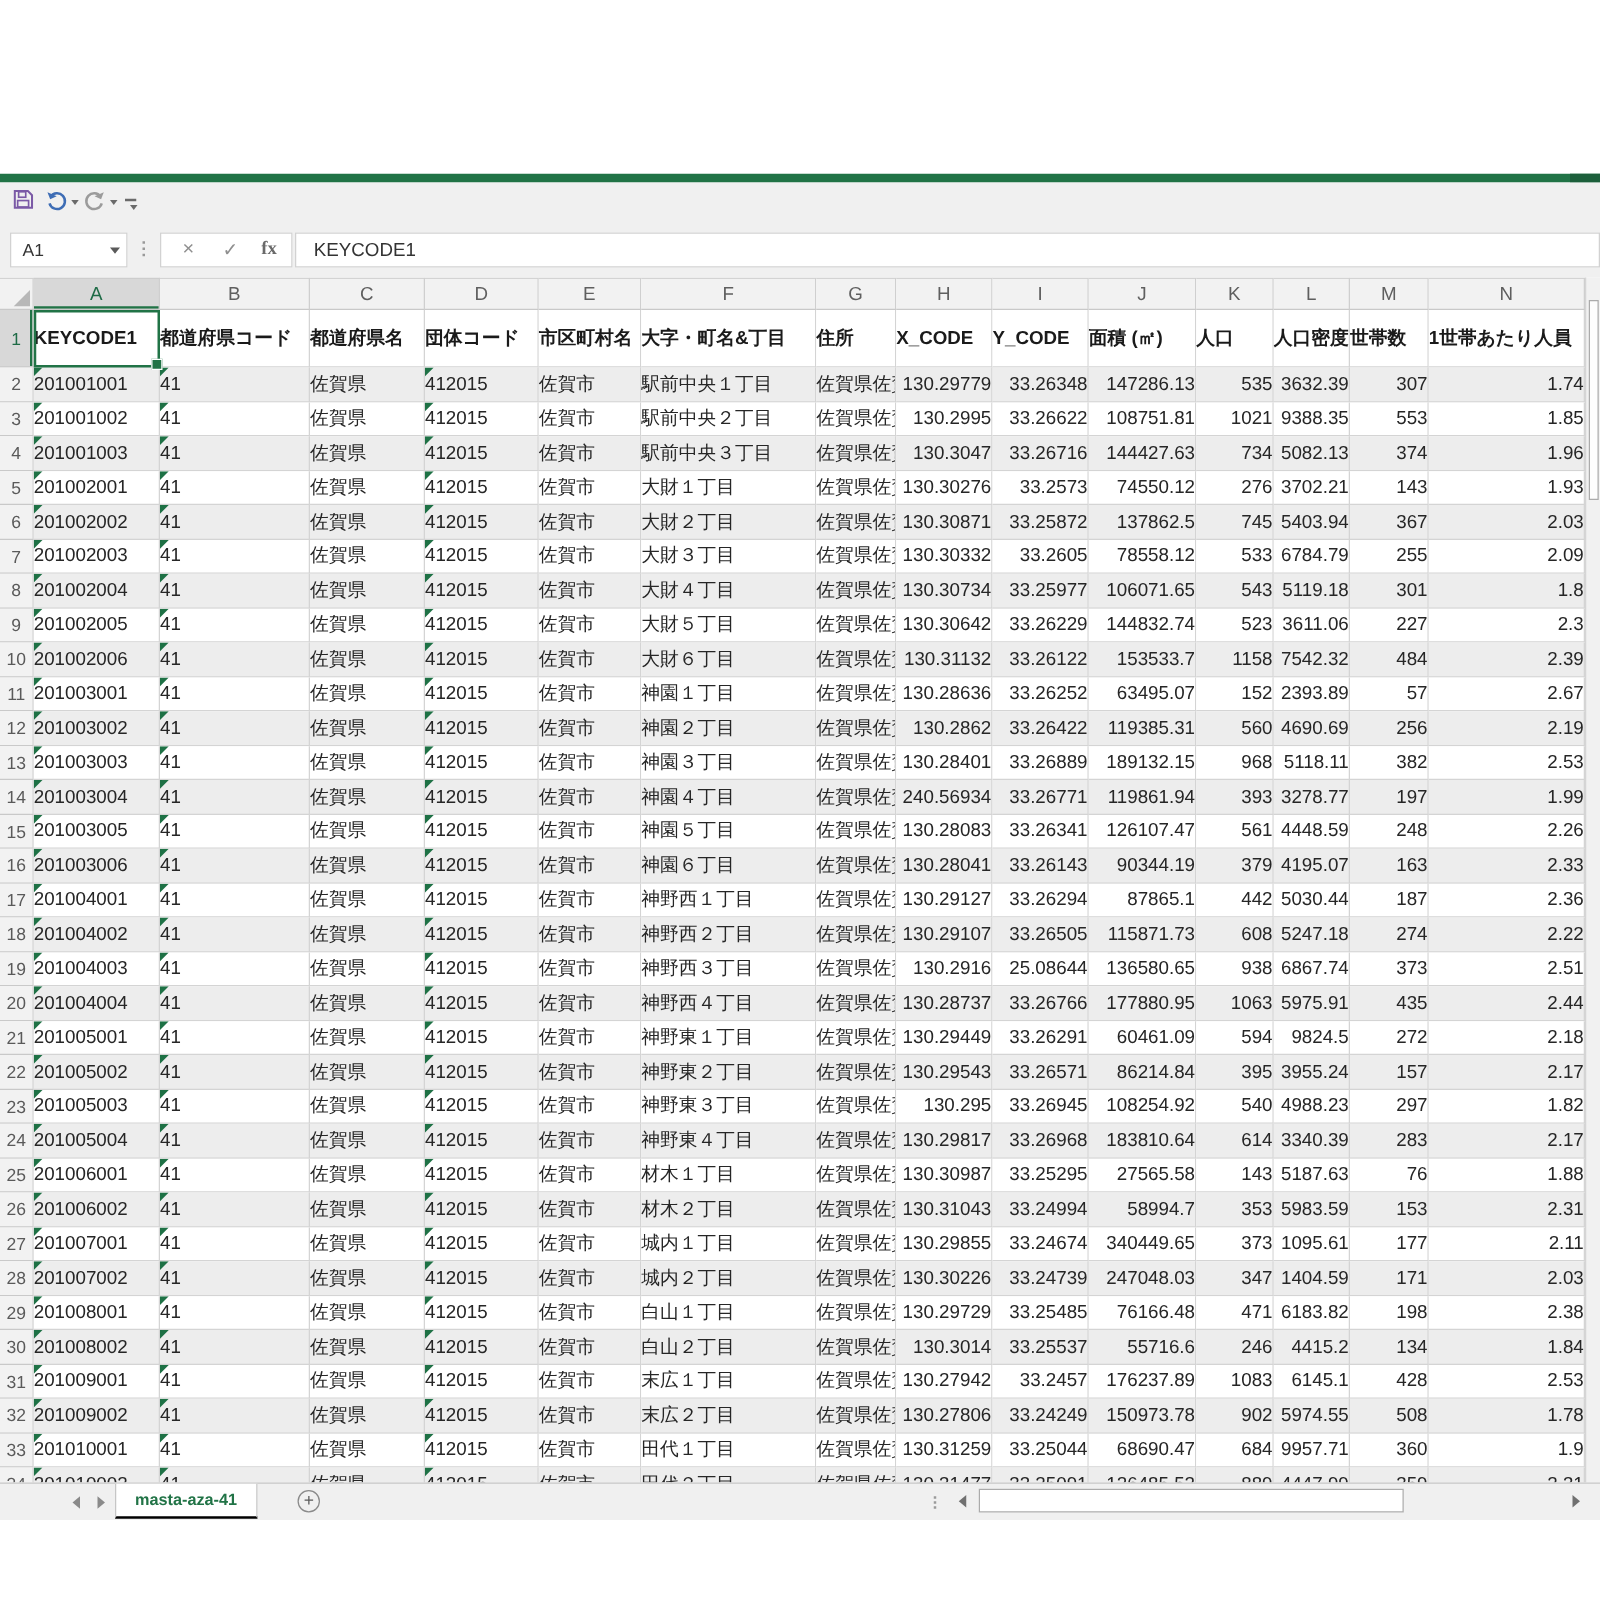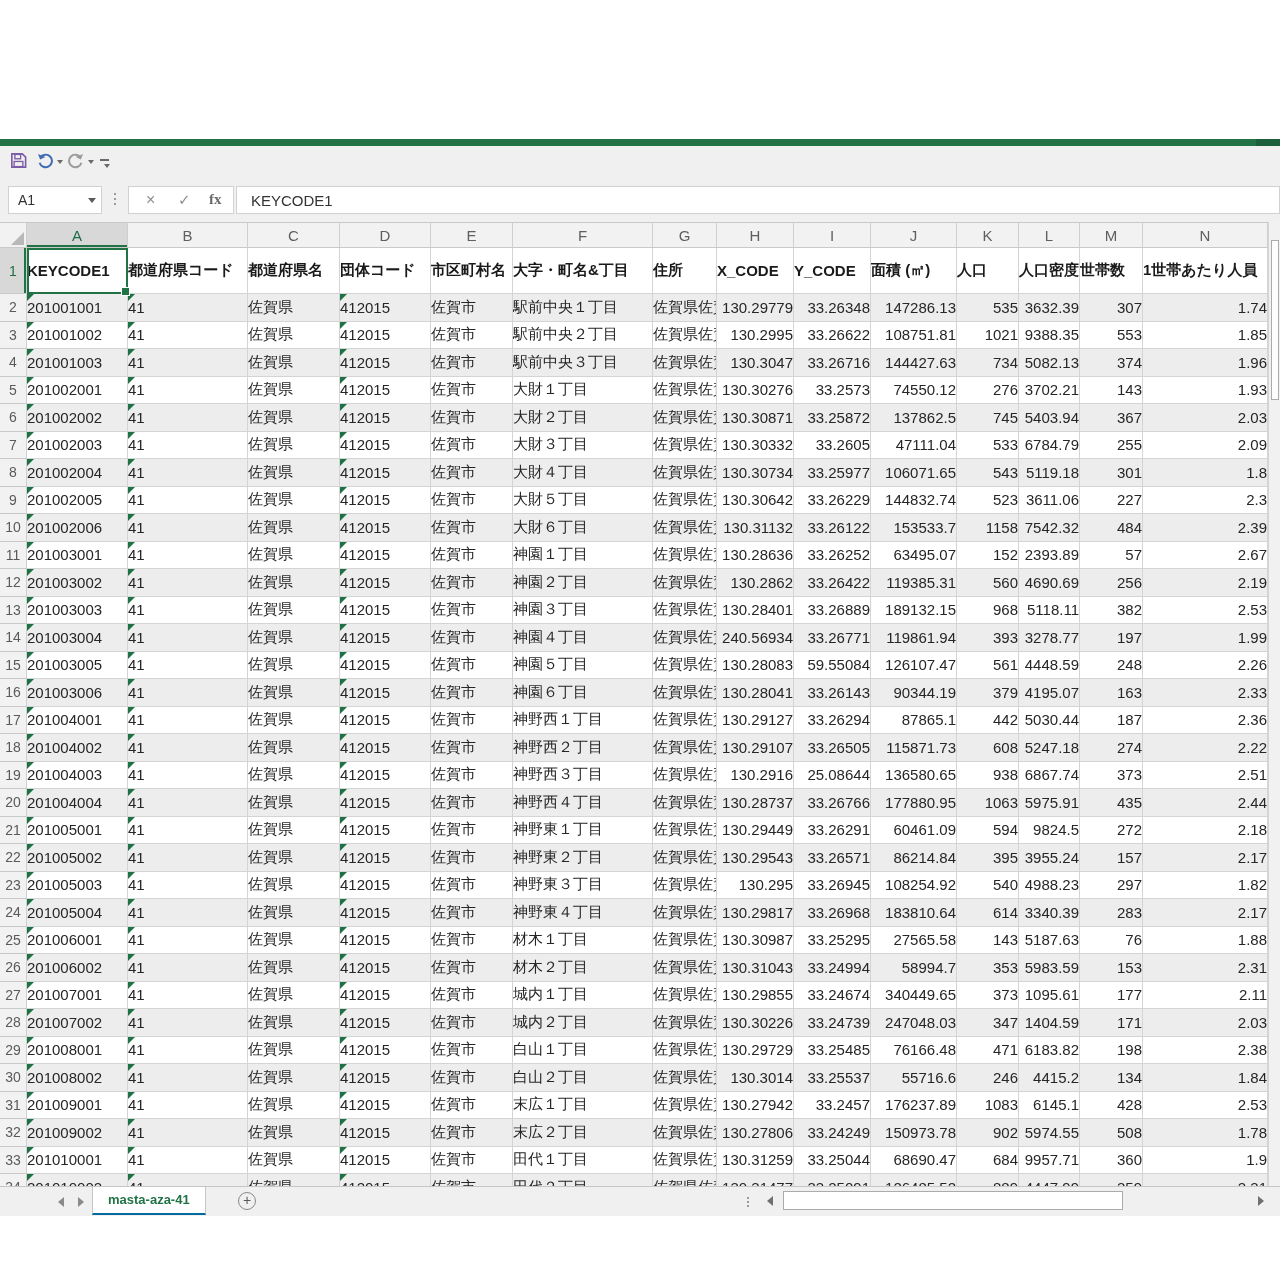--- a/index.html
+++ b/index.html
@@ -50,21 +50,21 @@
 
   
   .vs{position:absolute;left:1268px;top:186px;width:12px;height:964px;background:#F1F1F1;border-left:1px solid #D5D5D5;box-sizing:border-box;}
   .vs-thumb{position:absolute;left:2px;top:18px;width:8px;height:160px;background:#FDFDFD;border:1px solid #ABABAB;box-sizing:border-box;}
 
   
   .tabbar{position:absolute;left:0;top:1150px;width:1280px;height:30px;background:#F0F0F0;border-top:1px solid #C6C6C6;box-sizing:border-box;}
   .navtri{position:absolute;top:10px;width:0;height:0;}
   .navL{left:58px;border-top:5px solid transparent;border-bottom:5px solid transparent;border-right:6px solid #8a8a8a;}
   .navR{left:78px;border-top:5px solid transparent;border-bottom:5px solid transparent;border-left:6px solid #8a8a8a;}
-  .sheettab{position:absolute;left:92px;top:0;height:28px;line-height:26px;padding:0 15px;background:#fff;border-left:1px solid #C6C6C6;border-right:1px solid #C6C6C6;border-bottom:2px solid #0369a1;box-sizing:border-box;color:#217346;font-weight:700;font-size:13px;}
+  .sheettab{position:absolute;left:92px;top:0;height:28px;line-height:26px;padding:0 15px;background:#fff;border-left:1px solid #C6C6C6;border-right:1px solid #C6C6C6;border-bottom:2px solid #000000;box-sizing:border-box;color:#217346;font-weight:700;font-size:13px;}
   .addsheet{position:absolute;left:238px;top:5px;width:18px;height:18px;border:1px solid #8a8a8a;border-radius:50%;box-sizing:border-box;color:#595959;font-size:14px;line-height:15px;text-align:center;}
   .hs{position:absolute;left:745px;top:4px;width:523px;height:21px;}
   .hs-dots{position:absolute;left:2px;top:6px;width:2px;height:2px;background:#9a9a9a;box-shadow:0 4px 0 #9a9a9a,0 8px 0 #9a9a9a;}
   .hs-l{position:absolute;left:22px;top:5px;width:0;height:0;border-top:5px solid transparent;border-bottom:5px solid transparent;border-right:6px solid #707070;}
   .hs-thumb{position:absolute;left:38px;top:0;width:340px;height:19px;background:#fff;border:1px solid #ABABAB;box-sizing:border-box;}
   .hs-r{position:absolute;right:4px;top:5px;width:0;height:0;border-top:5px solid transparent;border-bottom:5px solid transparent;border-left:6px solid #707070;}
 </style>
 </head>
 <body>
 
@@ -271,21 +271,21 @@
             <th class="rowhdr">7</th>
             <td class="cell">201002003<span class="flag"></span></td>
             <td class="cell">41<span class="flag"></span></td>
             <td class="cell">佐賀県</td>
             <td class="cell">412015<span class="flag"></span></td>
             <td class="cell">佐賀市</td>
             <td class="cell">大財３丁目</td>
             <td class="cell">佐賀県佐賀</td>
             <td class="cell r">130.30332</td>
             <td class="cell r">33.2605</td>
-            <td class="cell r">47111.04</td>
+            <td class="cell r">78558.12</td>
             <td class="cell r">533</td>
             <td class="cell r">6784.79</td>
             <td class="cell r">255</td>
             <td class="cell r">2.09</td>
           </tr>
           <tr class="band">
             <th class="rowhdr">8</th>
             <td class="cell">201002004<span class="flag"></span></td>
             <td class="cell">41<span class="flag"></span></td>
             <td class="cell">佐賀県</td>
@@ -406,21 +406,21 @@
           <tr>
             <th class="rowhdr">15</th>
             <td class="cell">201003005<span class="flag"></span></td>
             <td class="cell">41<span class="flag"></span></td>
             <td class="cell">佐賀県</td>
             <td class="cell">412015<span class="flag"></span></td>
             <td class="cell">佐賀市</td>
             <td class="cell">神園５丁目</td>
             <td class="cell">佐賀県佐賀</td>
             <td class="cell r">130.28083</td>
-            <td class="cell r">59.55084</td>
+            <td class="cell r">33.26341</td>
             <td class="cell r">126107.47</td>
             <td class="cell r">561</td>
             <td class="cell r">4448.59</td>
             <td class="cell r">248</td>
             <td class="cell r">2.26</td>
           </tr>
           <tr class="band">
             <th class="rowhdr">16</th>
             <td class="cell">201003006<span class="flag"></span></td>
             <td class="cell">41<span class="flag"></span></td>

